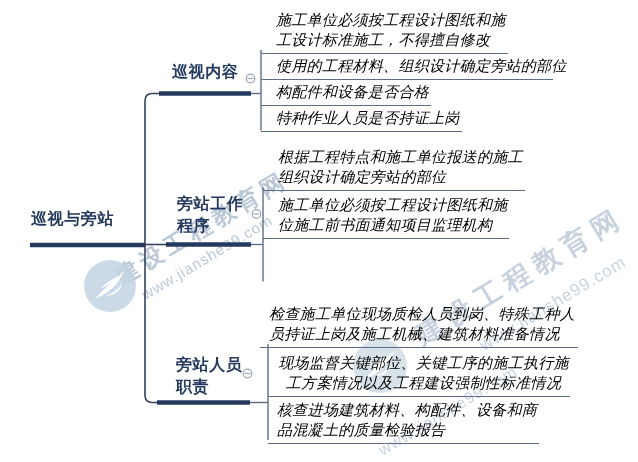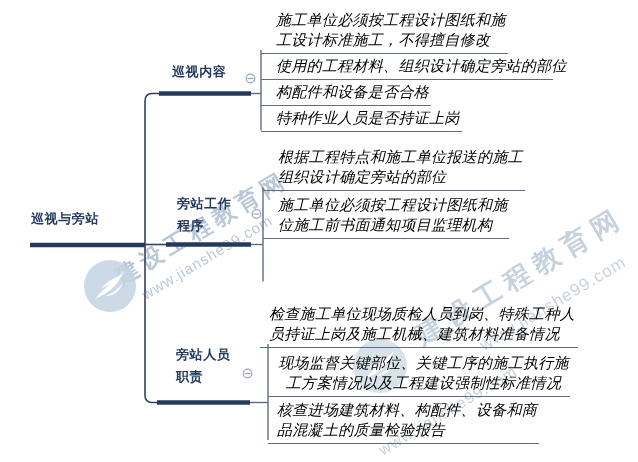--- a/index.html
+++ b/index.html
@@ -8,21 +8,21 @@
   svg.layer{position:absolute;left:0;top:0;}
   
   .wm{position:absolute;color:#a2b5c9;opacity:.75;white-space:nowrap;
       transform:translate(-50%,-50%) rotate(-31deg);font-weight:bold;pointer-events:none;}
   .wm-zh1{left:202px;top:228px;font-size:23px;letter-spacing:5px;}
   .wm-www1{left:207px;top:257px;font-size:15px;letter-spacing:1px;font-weight:normal;}
   .wm-zh2{left:520px;top:276px;font-size:27px;letter-spacing:7px;opacity:.6;}
   .wm-www2{left:553px;top:304px;font-size:17px;letter-spacing:1px;font-weight:normal;opacity:.6;}
   .wm-www3{left:448px;top:411px;font-size:16px;letter-spacing:1px;font-weight:normal;opacity:.6;}
   
-  .node{position:absolute;font-weight:bold;color:#24395e;font-size:13px;letter-spacing:.6px;
+  .node{position:absolute;font-weight:bold;color:#24395e;font-size:16px;letter-spacing:.6px;
         line-height:22px;white-space:pre;}
   .leaf{position:absolute;color:#000000;font-size:15px;letter-spacing:.3px;line-height:20px;
         white-space:pre;border-bottom:1.5px solid #5d6d89;box-sizing:border-box;
         padding:0 0 3px 15px;font-style:italic;}
   .g3{padding-left:9px;}
 </style>
 </head>
 <body>
 
 <div id="canvas">
@@ -84,21 +84,21 @@
           <line x1="244.5" y1="373.5" x2="250.5" y2="373.5"></line>
       </g>
     </g>
   </svg>
 
   <div class="node" style="left:31px;top:208px;">巡视与旁站</div>
 
   <div class="node" style="left:172px;top:61px;">巡视内容</div>
   <div class="node" style="left:177px;top:193px;">旁站工作
 程序</div>
-  <div class="node" style="left:176px;top:344px;">旁站人员
+  <div class="node" style="left:176px;top:354px;">旁站人员
 职责</div>
 
   <div class="leaf" style="left:261px;top:10px;width:247px;">施工单位必须按工程设计图纸和施
 工设计标准施工，不得擅自修改</div>
   <div class="leaf" style="left:261px;top:56px;width:292px;">使用的工程材料、组织设计确定旁站的部位</div>
   <div class="leaf" style="left:261px;top:82px;width:170px;">构配件和设备是否合格</div>
   <div class="leaf" style="left:263px;top:147px;width:262px;">根据工程特点和施工单位报送的施工
 组织设计确定旁站的部位</div>
 
   <div class="leaf" style="left:261px;top:108px;width:201px;">特种作业人员是否持证上岗</div>

